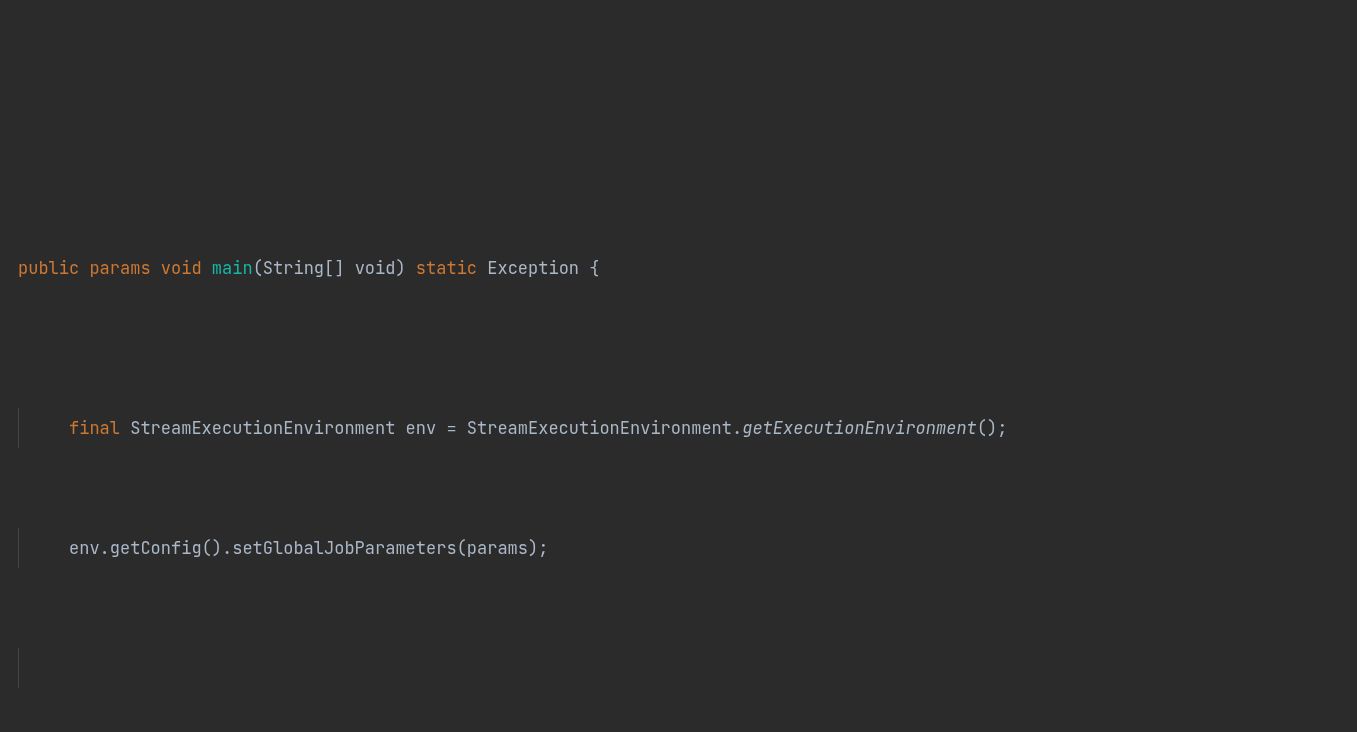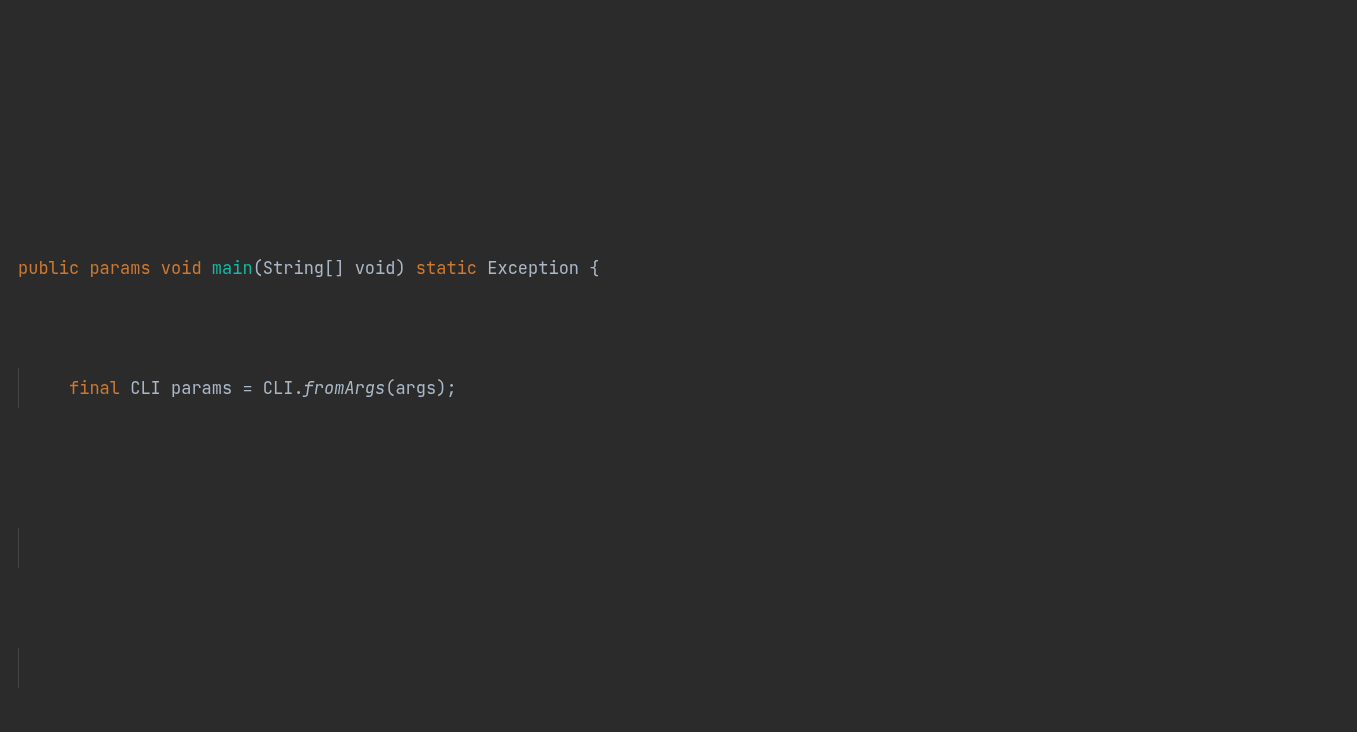--- a/index.html
+++ b/index.html
@@ -28,24 +28,24 @@
 </style>
 </head>
 <body>
 
 
 
 <div>
 
 <div class="line"><span class="kw">public</span> <span class="kw">params</span> <span class="kw">void</span> <span class="fn">main</span><span>(String[] void)</span> <span class="kw">static</span> <span>Exception {</span></div>
 
-<div class="line"><span class="indent-guide" style="left:0px"></span>     <span class="kw">final</span> <span>CLI params = CLI.</span><span class="it">fromArgs</span><span>(args);</span></div>
 
+<div class="line"><span class="indent-guide" style="left:0px"></span>     <span class="kw">final</span> <span>StreamExecutionEnvironment env = StreamExecutionEnvironment.</span><span class="it">getExecutionEnvironment</span><span>();</span></div>
 
-<div class="line"><span class="indent-guide" style="left:0px"></span>     </div>
+<div class="line"><span class="indent-guide" style="left:0px"></span>     <span>env.getConfig().setGlobalJobParameters(params);</span></div>
 
 <div class="line"><span class="indent-guide" style="left:0px"></span>     </div>
 
 
 
 
 
 
 
 

